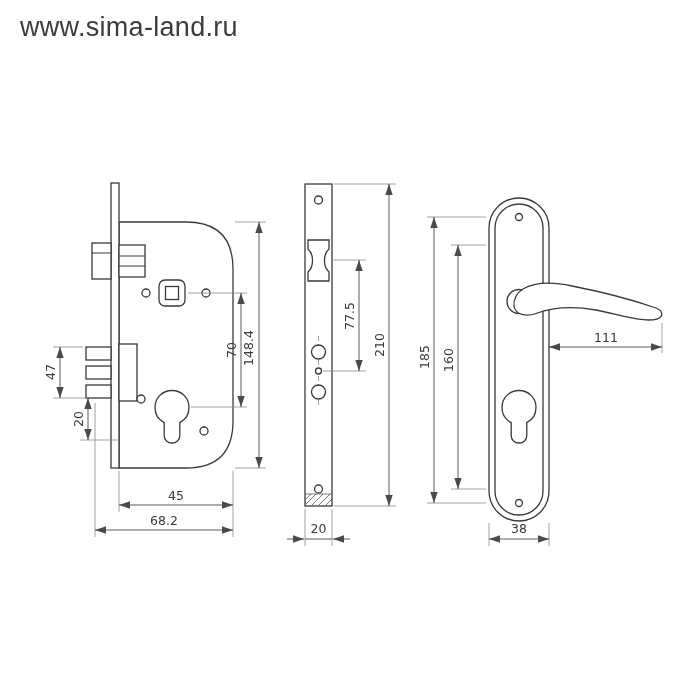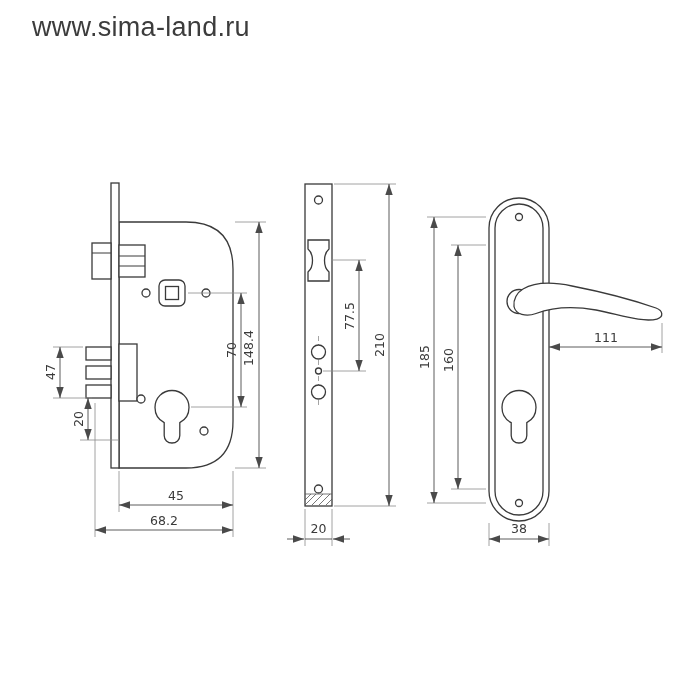--- a/index.html
+++ b/index.html
@@ -1,21 +1,21 @@
 <!DOCTYPE html>
 <html><head>
 <meta charset="utf-8">
 <style>
   html,body{margin:0;padding:0;}
   body{
     width:700px;height:700px;background:#ffffff;position:relative;overflow:hidden;
     font-family:"Liberation Sans", sans-serif;
   }
   .watermark{
-    position:absolute;left:32px;top:12px;
+    position:absolute;left:20px;top:12px;
     font-size:27px;color:#3c3c3c;letter-spacing:0.3px;
   }
   svg{display:block;}
   .ol{fill:none;stroke:#3a3a3a;stroke-width:1.3;}
   .olf{fill:#ffffff;stroke:#3a3a3a;stroke-width:1.3;}
   .thin{fill:none;stroke:#3a3a3a;stroke-width:1;}
   .e{fill:none;stroke:#8c8c8c;stroke-width:0.8;}
   .d{fill:none;stroke:#4a4a4a;stroke-width:0.9;}
   .cl{fill:none;stroke:#7d7d7d;stroke-width:0.7;stroke-dasharray:5 3;}
   .hl{fill:none;stroke:#555555;stroke-width:0.8;}

